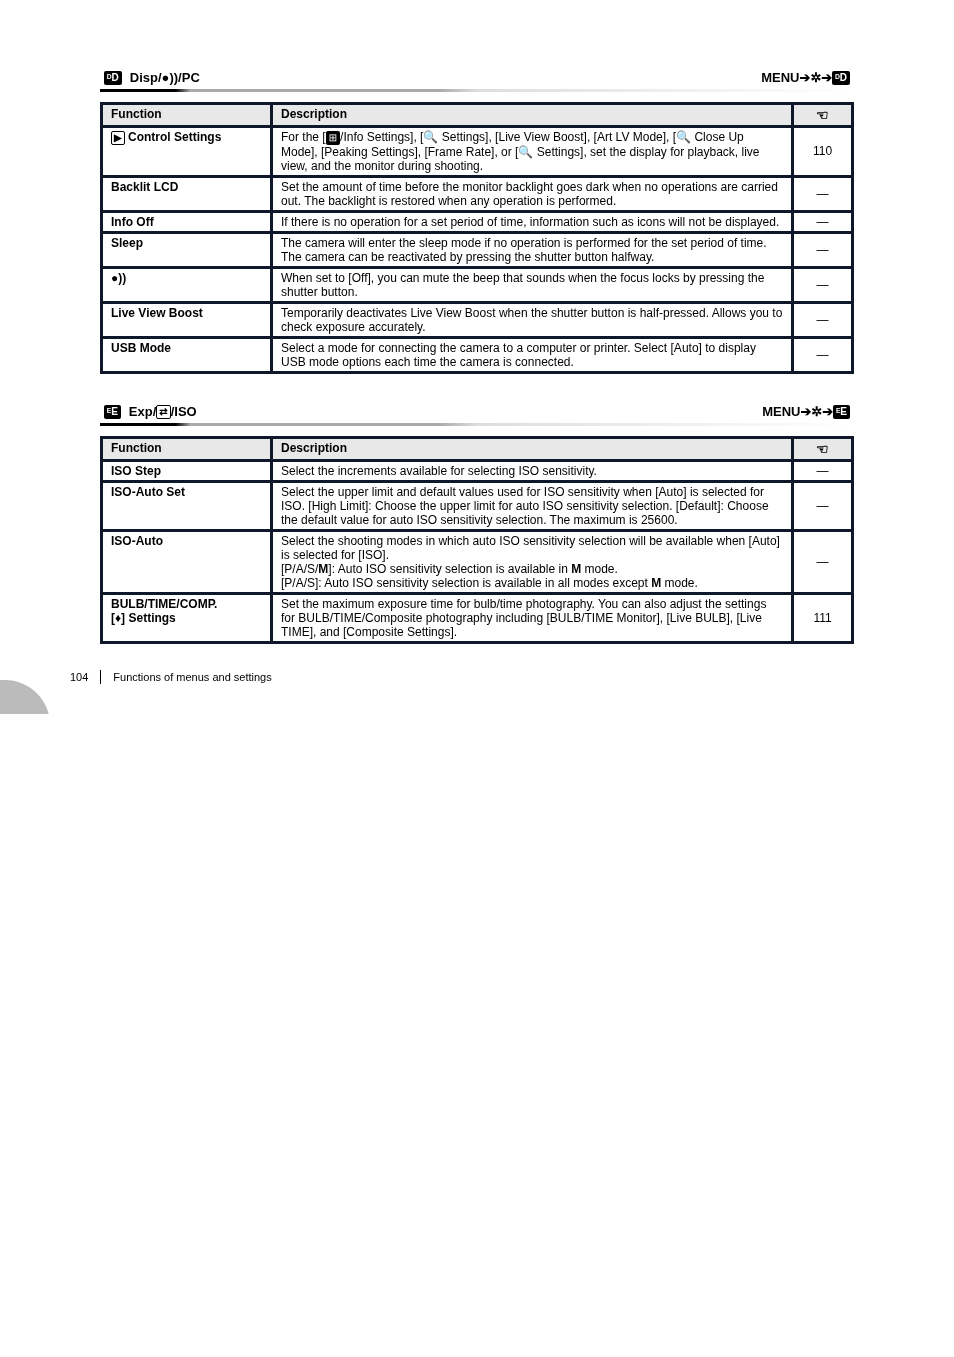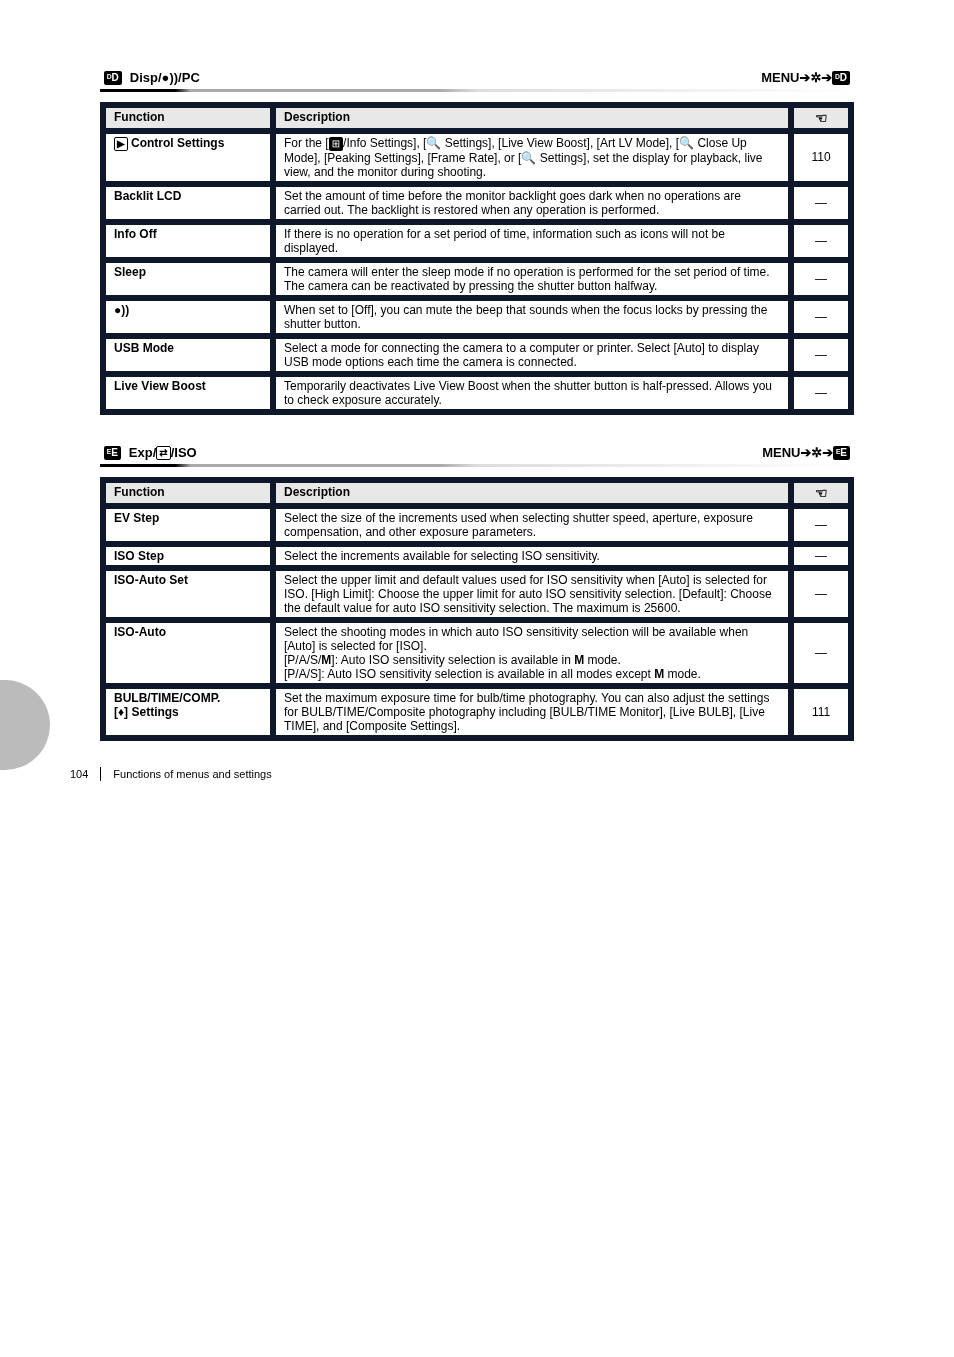--- a/index.html
+++ b/index.html
@@ -23,21 +23,21 @@
   }
   .section-title { display: flex; align-items: center; gap: 8px; font-weight: bold; font-size: 13px; }
   .section-path { display: flex; align-items: center; font-weight: bold; font-size: 13px; }
   .section-rule {
     height: 3px;
     background: linear-gradient(to right, #000 0%, #000 10%, #aaa 12%, #aaa 45%, #ddd 50%, #fff 100%);
     margin-bottom: 10px;
   }
   table { width: 100%; border-collapse: collapse; }
   th, td {
-    border: 6px solid #0f172a;
+    border: 3px solid #0f172a;
     padding: 2px 8px;
     vertical-align: top;
     text-align: left;
   }
   th { background: #e8e8e8; font-weight: bold; }
   th.ref-col, td.ref-col { width: 60px; text-align: center; vertical-align: middle; }
   td.func-col { width: 170px; font-weight: bold; }
   .hand-icon { display: inline-block; transform: scaleX(-1); font-size: 14px; }
   .side-tab {
     position: absolute;
@@ -130,27 +130,27 @@
         <td class="ref-col">—</td>
       </tr>
       <tr>
         <td class="func-col">
           <span>●))</span>
         </td>
         <td>When set to [Off], you can mute the beep that sounds when the focus locks by pressing the shutter button.</td>
         <td class="ref-col">—</td>
       </tr>
       <tr>
+        <td class="func-col">Live View Boost</td>
+        <td>Temporarily deactivates Live View Boost when the shutter button is half-pressed. Allows you to check exposure accurately.</td>
+        <td class="ref-col">—</td>
+      </tr>
+      <tr>
         <td class="func-col">USB Mode</td>
         <td>Select a mode for connecting the camera to a computer or printer. Select [Auto] to display USB mode options each time the camera is connected.</td>
-        <td class="ref-col">—</td>
-      </tr>
-      <tr>
-        <td class="func-col">Live View Boost</td>
-        <td>Temporarily deactivates Live View Boost when the shutter button is half-pressed. Allows you to check exposure accurately.</td>
         <td class="ref-col">—</td>
       </tr>
     </tbody>
   </table>
 </div>
 
 <div class="section">
   <div class="section-header">
     <div class="section-title">
       <span class="icon-box-inv">ᴱE</span>
@@ -169,25 +169,20 @@
   <table>
     <thead>
       <tr>
         <th>Function</th>
         <th>Description</th>
         <th class="ref-col"><span class="hand-icon">☞</span></th>
       </tr>
     </thead>
     <tbody>
       <tr>
-        <td class="func-col">EV Step</td>
-        <td>Select the size of the increments used when selecting shutter speed, aperture, exposure compensation, and other exposure parameters.</td>
-        <td class="ref-col">—</td>
-      </tr>
-      <tr>
         <td class="func-col">ISO Step</td>
         <td>Select the increments available for selecting ISO sensitivity.</td>
         <td class="ref-col">—</td>
       </tr>
       <tr>
         <td class="func-col">ISO-Auto Set</td>
         <td>Select the upper limit and default values used for ISO sensitivity when [Auto] is selected for ISO. [High Limit]: Choose the upper limit for auto ISO sensitivity selection. [Default]: Choose the default value for auto ISO sensitivity selection. The maximum is 25600.</td>
         <td class="ref-col">—</td>
       </tr>
       <tr>

